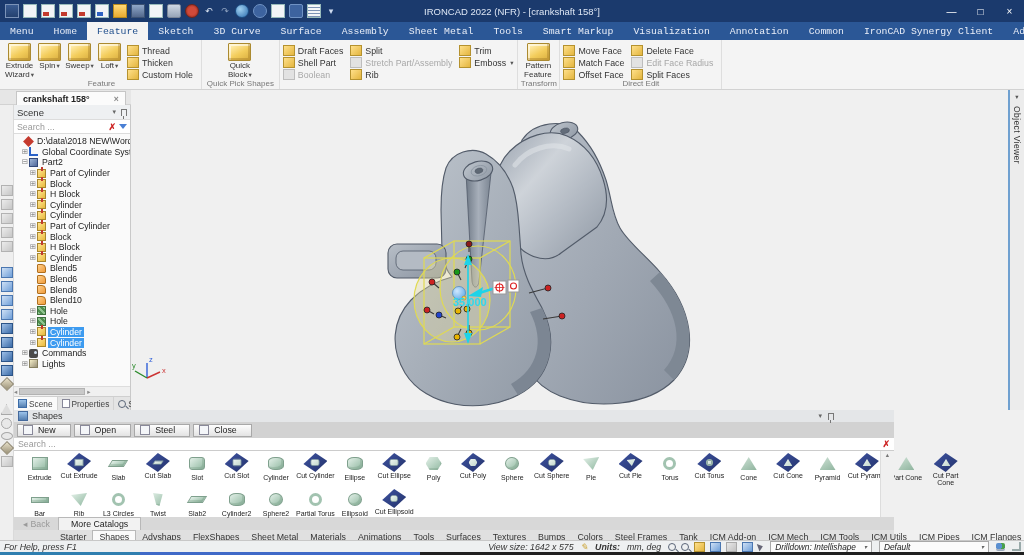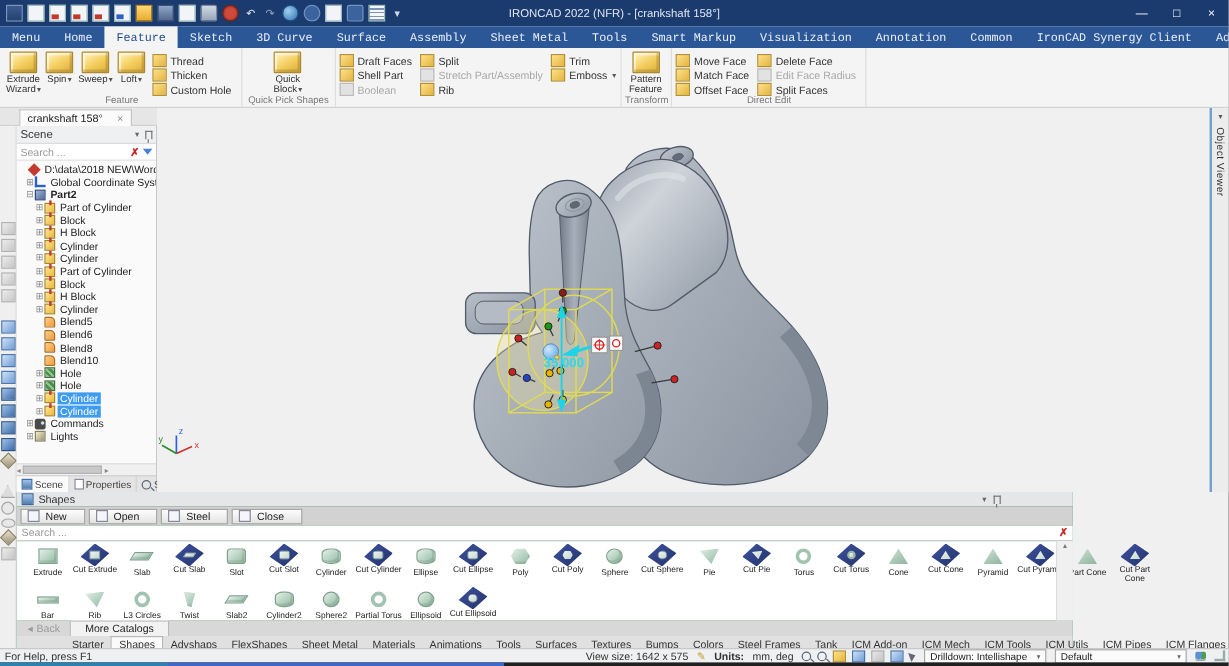--- a/index.html
+++ b/index.html
@@ -51,21 +51,21 @@
   .rltext{font-size:8px;line-height:8.5px;text-align:center;color:#333;margin-top:1px;}
   .caret{font-size:6.5px;color:#555;margin-left:1px;}
   .rsmallcol{display:flex;flex-direction:column;gap:1px;padding-top:3px;}
   .rsmall{display:flex;align-items:center;gap:3px;font-size:8.8px;height:11px;white-space:nowrap;color:#333;}
   .rsicon{width:10px;height:9px;background:linear-gradient(135deg,#ffe08a,#e3b53f);border:1px solid #b5922f;flex:none;}
   .rsmall.disabled{color:#a8a8a8;}
   .rsmall.disabled .rsicon{background:#e2e2e2;border-color:#bdbdbd;}
   .qcenter{justify-content:center;min-width:78px;display:flex;}
   
   .subbar{position:absolute;left:0;top:90px;width:131px;height:15px;background:#e6e6e6;border-bottom:1px solid #d2d2d2;box-sizing:border-box;}
-  .doctab{position:absolute;left:16px;top:1px;height:14px;background:#fbfbfb;border:1px solid #c6c6c6;border-bottom:none;display:flex;align-items:center;padding:0 6px;font-size:9px;gap:12px;color:#222;}
+  .doctab{position:absolute;left:16px;top:1px;height:14px;background:#fbfbfb;border:1px solid #c6c6c6;border-bottom:none;display:flex;align-items:center;padding:0 6px;font-size:9px;gap:24px;color:#222;font-weight:bold;}
   .doctab .x{color:#888;font-size:8.5px;}
   
   .minibar{position:absolute;left:0;top:105px;width:14px;height:435px;background:#efefef;border-right:1px solid #dadada;display:flex;flex-direction:column;align-items:center;gap:3px;padding-top:80px;box-sizing:border-box;}
   .mi{width:10px;height:9px;flex:none;}
   .mi.sp{height:9px;background:none!important;border:none!important;}
   .mi-gray{background:linear-gradient(135deg,#ececec,#c6c6c6);border:1px solid #b2b2b2;}
   .mi-blue{background:linear-gradient(135deg,#cfe0f5,#6f9fd8);border:1px solid #4a76b0;}
   .mi-blue2{background:linear-gradient(135deg,#9fc0e8,#3c6ca8);border:1px solid #2c5488;}
   .mi-pen{background:linear-gradient(135deg,#e8e0c8,#9a9178);border:1px solid #8a8168;transform:rotate(45deg);width:8px;height:8px;}
   .mi-tri{background:#dcdcdc;border:1px solid #a8a8a8;clip-path:polygon(50% 0,100% 100%,0 100%);}
@@ -80,21 +80,21 @@
   .searchrow{height:13px;background:#fff;border-bottom:1px solid #dcdcdc;display:flex;align-items:center;padding:0 3px;font-size:8.8px;color:#999;flex:none;gap:3px;}
   .xr{margin-left:auto;color:#c22;font-weight:bold;font-size:9px;}
   .funnel{width:0;height:0;border-left:4px solid transparent;border-right:4px solid transparent;border-top:5px solid #4a7fd4;}
   .tree{flex:1;background:#fafafa;overflow:hidden;padding-top:2px;}
   .trow{display:flex;align-items:center;height:10.6px;font-size:8.7px;white-space:nowrap;}
   .trow.d0{padding-left:2px;}.trow.d1{padding-left:7px;}.trow.d2{padding-left:15px;}
   .texp{width:8px;font-size:7.5px;color:#888;text-align:center;flex:none;line-height:8px;}
   .ticon{width:9px;height:9px;margin-right:2px;flex:none;position:relative;}
   .tlabel{padding:0 2px;overflow:hidden;}
   .trow.sel .tlabel{background:#3d9bf0;color:#fff;}
-  .trow.bold .tlabel{font-weight:bold;}
+  .trow.bold .tlabel{font-weight:normal;}
   .t-root{background:#c43a2e;transform:rotate(45deg) scale(.85);}
   .t-gcs{border-left:2px solid #2a62c8;border-bottom:2px solid #2a62c8;width:7px;height:7px;background:none;}
   .t-part{background:linear-gradient(135deg,#9fb6d8,#51699a);border:1px solid #32497a;box-sizing:border-box;}
   .t-shape{background:linear-gradient(135deg,#ffe48f,#e9b93e);border:1px solid #a8862c;box-sizing:border-box;}
   .t-shape::after{content:"";position:absolute;left:3px;top:-3px;width:2px;height:4px;background:#c23a2e;}
   .t-blend{background:linear-gradient(135deg,#ffcf8a,#ef9b3b);border:1px solid #b06f1e;border-radius:1px 4px 1px 1px;box-sizing:border-box;}
   .t-hole{background:repeating-linear-gradient(45deg,#8fc48f 0 2px,#4f8f4f 2px 4px);border:1px solid #3f6f3f;box-sizing:border-box;}
   .t-cam{background:#4a4a4a;border-radius:2px;}
   .t-cam::after{content:"";position:absolute;right:1px;top:2px;width:3px;height:3px;border-radius:50%;background:#cfe0f0;}
   .t-light{background:linear-gradient(135deg,#f4eec8,#9a9178);border:1px solid #87805f;box-sizing:border-box;}
@@ -105,21 +105,21 @@
   .ptab.active{background:#fafafa;}
   .pt-scene{width:7px;height:7px;background:linear-gradient(#9cc3ea,#557fb0);border:1px solid #3c6ca8;}
   .pt-props{width:6px;height:7px;background:#fff;border:1px solid #889;}
   
   .viewport{position:absolute;left:131px;top:90px;width:877px;height:320px;background:#f0f0f0;}
   .viewport svg{position:absolute;left:0;top:15px;}
   .objstrip{position:absolute;left:1008px;top:90px;width:16px;height:320px;background:#ececec;border-left:2px solid #6fa0d0;display:flex;flex-direction:column;align-items:center;padding-top:3px;box-sizing:border-box;}
   .objstrip .arr{font-size:6.5px;color:#555;}
   .objlabel{writing-mode:vertical-rl;font-size:8.5px;color:#333;margin-top:5px;letter-spacing:.4px;}
   
-  .shapes{position:absolute;left:14px;top:410px;width:880px;height:130px;background:#15803d;display:flex;flex-direction:column;box-sizing:border-box;}
+  .shapes{position:absolute;left:14px;top:410px;width:880px;height:130px;background:#b91c1c;display:flex;flex-direction:column;box-sizing:border-box;}
   .shead{height:12px;display:flex;align-items:center;font-size:9px;color:#333;padding:0 60px 0 4px;gap:4px;background:#e4e6e8;flex:none;}
   .shicon{width:8px;height:8px;background:linear-gradient(#9cc3ea,#557fb0);border:1px solid #44699c;}
   .shead .sp{margin-left:auto;display:flex;gap:6px;align-items:center;color:#666;font-size:7px;}
   .stoolbar{height:14px;background:#d2d2d2;display:flex;align-items:center;gap:3px;padding:1px 3px;flex:none;}
   .sbtn{height:11px;background:linear-gradient(#fdfdfd,#e3e3e3);border:1px solid #a8a8a8;display:flex;align-items:center;font-size:8.8px;padding:0 14px 0 5px;gap:5px;color:#222;}
   .bi{width:8px;height:8px;border:1px solid #889;background:#f4f6f9;flex:none;}
   .ssearch{height:12px;background:#fff;border-bottom:1px solid #ccc;display:flex;align-items:center;padding:0 4px;font-size:8.8px;color:#999;flex:none;}
   .scatalog{flex:1;background:#fff;position:relative;display:flex;flex-direction:column;padding:2px 16px 0 6px;box-sizing:border-box;}
   .crow{display:flex;height:36px;}
   .crow.r2{height:28px;}
@@ -140,21 +140,21 @@
   .cicon.cut .s{transform:scale(.55);background:linear-gradient(140deg,#eef5f1,#c3d8cc);border-color:#9ab6a8;box-shadow:none;}
   .cicon.cut .s.flat{transform:scale(.55) skewX(-32deg);}
   .vscroll{position:absolute;right:0;top:0;bottom:0;width:13px;background:#f0f0f0;border-left:1px solid #ddd;display:flex;justify-content:center;font-size:6.5px;color:#777;}
   .smore{height:13px;background:#d8d8d8;display:flex;align-items:flex-end;gap:2px;padding-left:3px;flex:none;font-size:8.8px;}
   .backbtn{color:#9a9a9a;display:flex;align-items:center;gap:3px;height:12px;padding:0 6px;}
   .moretab{background:#f2f2f2;border:1px solid #b8b8b8;border-bottom:none;padding:0 12px;height:12px;display:flex;align-items:center;color:#222;}
   .ctabs{height:13px;background:#e0e0e0;display:flex;align-items:stretch;font-size:8.8px;color:#333;padding-left:40px;flex:none;}
   .ctab{padding:0 6px;display:flex;align-items:center;white-space:nowrap;}
   .ctab.active{background:#fafafa;border:1px solid #b8b8b8;border-bottom:none;}
   
-  .statusbar{position:absolute;left:0;top:540px;width:100%;height:12px;background:#eef0f1;border-top:1px solid #c8c8c8;display:flex;align-items:center;font-size:8.8px;color:#333;box-sizing:border-box;}
+  .statusbar{position:absolute;left:0;top:540px;width:100%;height:12px;background:#eef0f1;border-top:1px solid #c8c8c8;display:flex;align-items:center;font-size:8.8px;color:#333;box-sizing:border-box;font-style:italic;}
   .sb-help{padding-left:4px;}
   .sb-right{margin-left:auto;display:flex;align-items:center;gap:7px;padding-right:3px;}
   .sb-icons{display:flex;gap:5px;align-items:center;}
   .sb-cube{width:9px;height:8px;background:linear-gradient(135deg,#ffe08a,#e3b53f);border:1px solid #b5922f;}
   .sb-cube.blue{background:linear-gradient(135deg,#cfe0f5,#6f9fd8);border-color:#4a76b0;}
   .sb-cube.gray{background:linear-gradient(135deg,#e8e8e8,#c2c2c2);border-color:#aaa;}
   .sb-ptr{width:0;height:0;border-left:5px solid #667;border-top:4px solid transparent;border-bottom:4px solid transparent;transform:rotate(-20deg);}
   .sb-dd{height:10px;border:1px solid #a8a8a8;background:#fbfbfb;display:flex;align-items:center;font-size:8.3px;padding:0 4px;gap:8px;color:#222;}
   .sb-dd .c{font-size:6px;color:#666;}
   .pencil{color:#caa12f;font-size:9px;}

